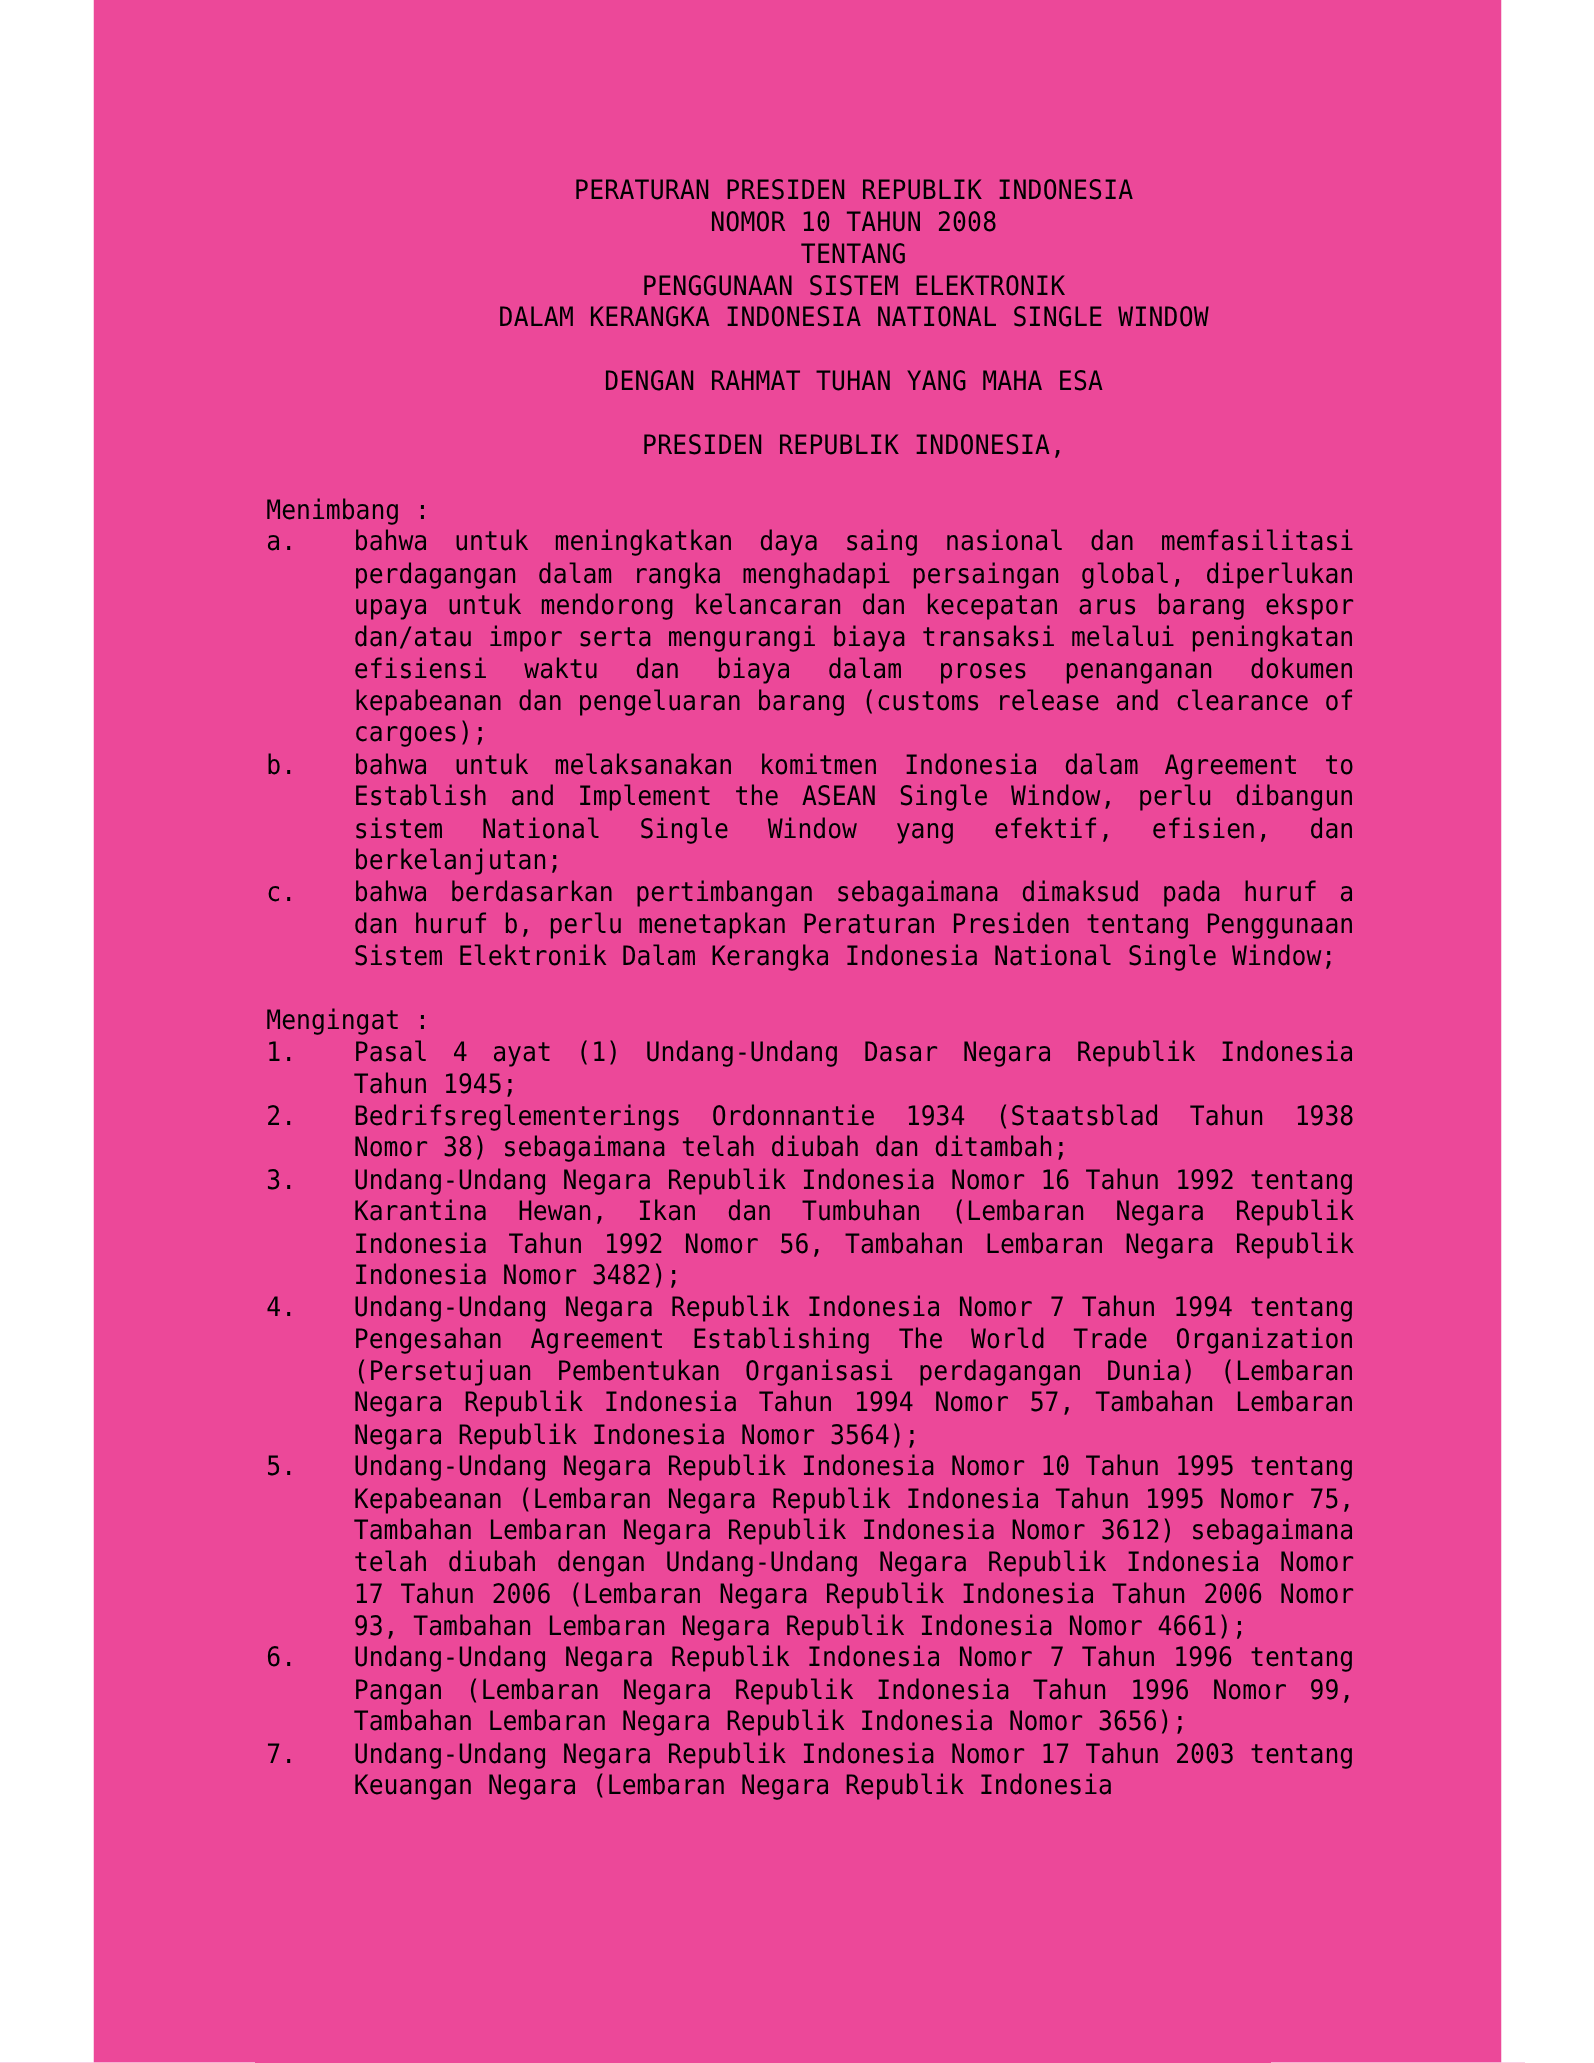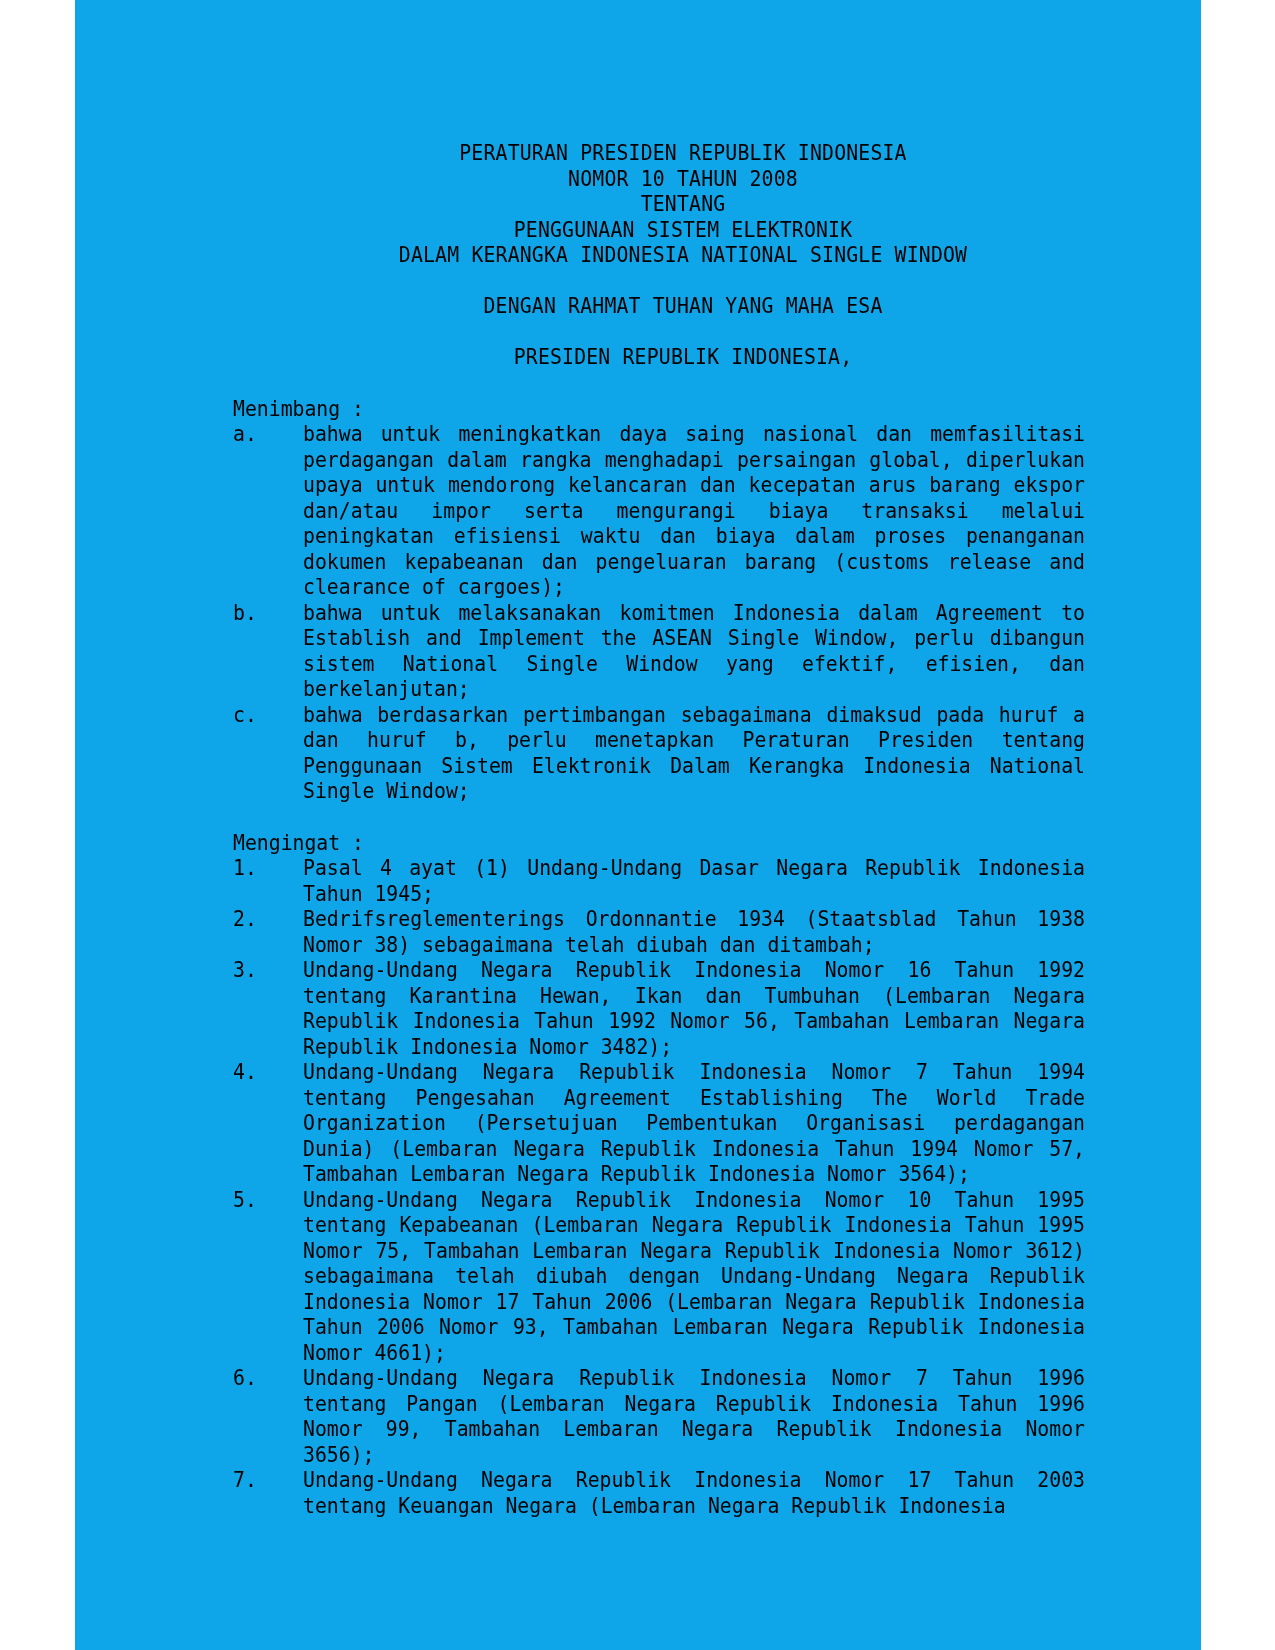--- a/index.html
+++ b/index.html
@@ -5,21 +5,21 @@
 <style>
   html, body {
     margin: 0;
     padding: 0;
     background: #ffffff;
   }
   .page {
     position: relative;
     width: 1126px;
     height: 1650px;
-    background: #0ea5e9;
+    background: #ec4899;
     margin: 0 auto;
     overflow: hidden;
     font-family: "DejaVu Sans Mono", "Liberation Mono", monospace;
     color: #000000;
     -webkit-font-smoothing: antialiased;
   }
 
   
   .content {
     position: absolute;
@@ -36,21 +36,21 @@
     letter-spacing: 0.2px;
     transform: scaleX(0.92);
     transform-origin: center top;
     white-space: nowrap;
   }
   .title-line { display: block; }
   .gap-sm { height: 25px; }
   .gap-md { height: 26px; }
 
   
-  .section { margin-top: 26px; margin-left: 20px; }
+  .section { margin-top: 26px; }
 
   .lead {
     font-size: 21.5px;
     line-height: 25.5px;
     transform: scaleX(0.92);
     transform-origin: left top;
     white-space: nowrap;
   }
 
   .item {

